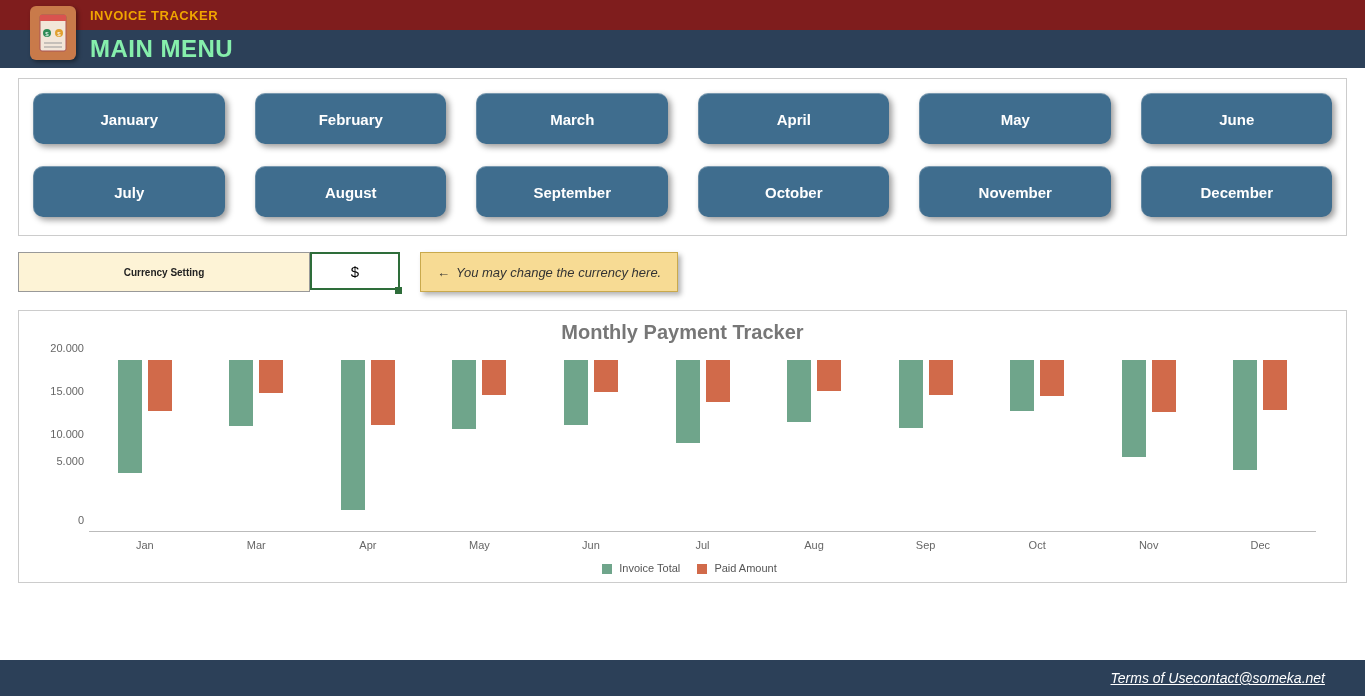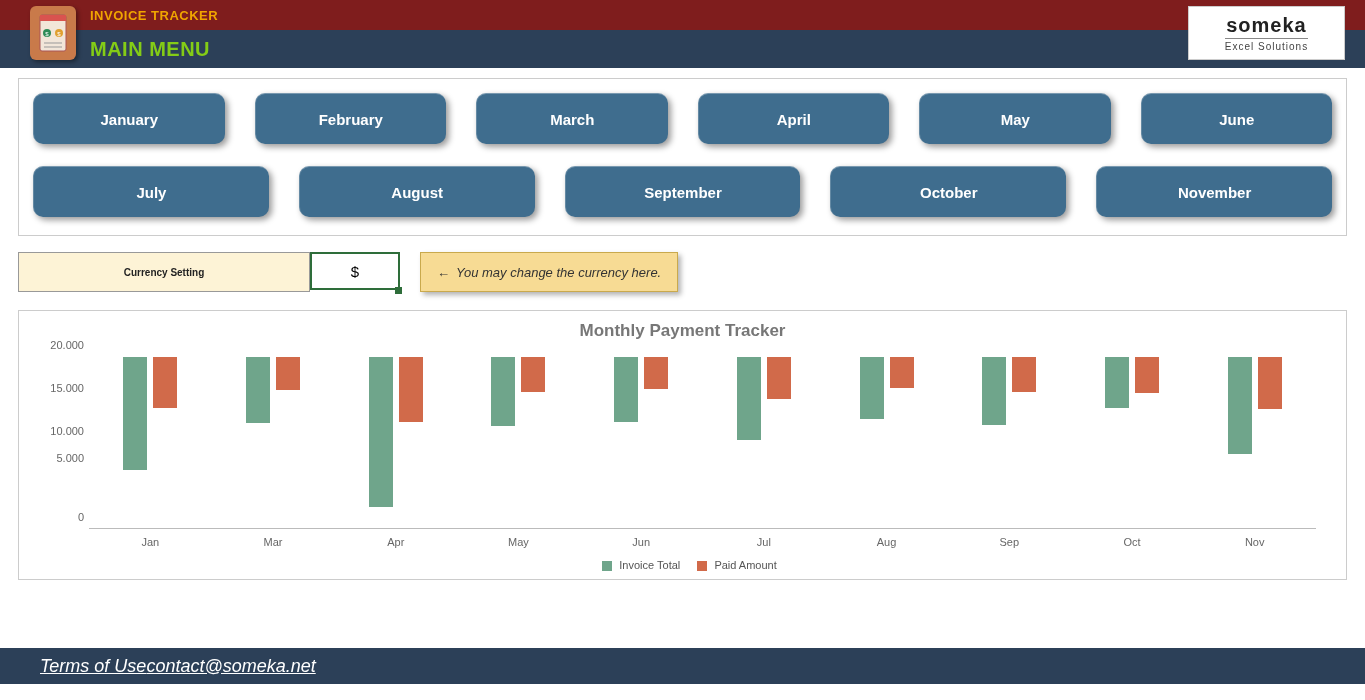--- a/index.html
+++ b/index.html
@@ -1,53 +1,53 @@
 <!DOCTYPE html>
 <html><head>
 <meta charset="utf-8">
 <style>
   html, body { margin:0; padding:0; font-family: Verdana, Geneva, sans-serif; background:#fff; }
   .page { width:1365px; height:700px; position:relative; }
   .top-black { background:#7f1d1d; height:30px; display:flex; align-items:center; padding-left:90px;}
   .top-black .title1 { color:#f0a500; font-size:13px; letter-spacing:.5px; font-weight:bold;}
   .top-blue  { background:#2c4058; height:38px; display:flex; align-items:center; padding-left:90px; position:relative;}
-  .top-blue .title2 { color:#84cc16; font-size:20px; font-weight:bold; letter-spacing:.5px;}
+  .top-blue .title2 { color:#86efac; font-size:24px; font-weight:bold; letter-spacing:.5px;}
   .icon-box { position:absolute; left:30px; top:6px; width:46px; height:54px; background:#c97a4a; border-radius:6px; display:flex; align-items:center; justify-content:center; box-shadow:2px 2px 4px rgba(0,0,0,.4); z-index:5;}
   .icon-box svg { width:30px; height:40px;}
   .logo { position:absolute; right:20px; top:6px; width:155px; height:52px; background:#fff; border:1px solid #ccc; display:flex; flex-direction:column; align-items:center; justify-content:center; z-index:5;}
   .logo .l1 { font-size:20px; font-weight:bold; color:#222; letter-spacing:1px;}
   .logo .l2 { font-size:10px; color:#444; border-top:1px solid #888; padding-top:2px; margin-top:1px; letter-spacing:1px;}
 
   .content { padding:10px 18px 0 18px; }
   .month-panel { border:1px solid #ccc; padding:14px 14px 10px 14px; }
   .month-row { display:flex; gap:30px; margin-bottom:22px;}
   .month-btn { flex:1; height:50px; background:#3f6d8e; color:#fff; border-radius:10px; display:flex; align-items:center; justify-content:center; font-size:15px; font-weight:bold; cursor:pointer; box-shadow:3px 3px 6px rgba(0,0,0,.4); border-top:1px solid rgba(255,255,255,.3); border-left:1px solid rgba(255,255,255,.2);}
 
   .curr-row { display:flex; align-items:stretch; margin-top:16px; gap:0;}
   .curr-label { width:290px; background:#fdf3d6; border:1px solid #999; display:flex; align-items:center; justify-content:center; font-weight:bold; font-size:10px; color:#222;}
   .curr-input-wrap { width:90px; position:relative; margin-left:0;}
   .curr-input { width:100%; height:38px; border:2px solid #2e6d3a; text-align:center; font-size:15px; font-family:inherit; outline:none; box-sizing:border-box;}
   .curr-corner { position:absolute; right:-2px; bottom:-2px; width:7px; height:7px; background:#2e6d3a;}
   .curr-hint { margin-left:20px; background:#f7db94; border:1px solid #c9a94d; padding:0 16px; display:flex; align-items:center; font-style:italic; color:#333; font-size:13px; box-shadow:3px 3px 5px rgba(0,0,0,.3); height:38px;}
   .curr-hint .arr { font-style:normal; margin-right:6px; font-weight:bold;}
 
   .chart-box { border:1px solid #ccc; margin-top:18px; padding:10px 20px 8px 20px; }
-  .chart-title { text-align:center; color:#777; font-size:17px; font-weight:bold; margin-bottom:10px;}
+  .chart-title { text-align:center; color:#777; font-size:20px; font-weight:bold; margin-bottom:10px;}
   .chart-area { position:relative; height:200px; margin-left:50px; margin-right:10px;}
   .axis-label { position:absolute; left:-50px; font-size:11px; color:#666; transform:translateY(-50%); width:45px; text-align:right;}
   .plot-row { position:absolute; left:0; right:0; bottom:22px; top:0; display:flex; border-bottom:1px solid #bbb; padding-top:6px;}
   .mcol { flex:1; display:flex; justify-content:center; gap:6px; position:relative;}
   .mcol .xlab { position:absolute; bottom:-20px; left:0; right:0; text-align:center; font-size:11px; color:#666;}
   .bar1 { width:24px; background:#6fa58b; }
   .bar2 { width:24px; background:#d16a4a; }
   .legend { text-align:center; margin-top:8px; font-size:11px; color:#555;}
   .legend span.sq { display:inline-block; width:10px; height:10px; margin:0 4px 0 14px; vertical-align:middle;}
   .legend .s1 { background:#6fa58b;} .legend .s2 { background:#d16a4a;}
 
-  .footer { position:absolute; left:0; right:0; bottom:16px; height:36px; background:#2c4058; color:#fff; display:flex; align-items:center; justify-content:flex-start; padding:0 40px; font-size:18px;}
+  .footer { position:absolute; left:0; right:0; bottom:4px; height:36px; background:#2c4058; color:#fff; display:flex; align-items:center; justify-content:flex-end; padding:0 40px; font-size:14px;}
   .footer .tou { text-decoration:underline; font-style:italic; cursor:pointer;}
   .footer .mail { font-style:italic;text-decoration:underline;}
 </style>
 </head>
 <body>
 
 <div class="page">
 
   <div class="icon-box">
     <svg viewBox="0 0 30 40">
@@ -55,24 +55,20 @@
       <rect x="2" y="2" width="26" height="6" fill="#d9534f"></rect>
       <circle cx="9" cy="20" r="4" fill="#2e8b57"></circle>
         <text x="9" y="23" font-size="6" text-anchor="middle" fill="#fff">$</text>
       <circle cx="21" cy="20" r="4" fill="#e0a030"></circle>
         <text x="21" y="23" font-size="6" text-anchor="middle" fill="#fff">$</text>
       <line x1="6" y1="30" x2="24" y2="30" stroke="#999"></line>
         <line x1="6" y1="34" x2="24" y2="34" stroke="#999"></line>
     </svg>
   </div>
 
-  <div class="logo">
-    <div class="l1">someka</div>
-    <div class="l2">Excel Solutions</div>
-  </div>
 
   <div class="top-black">
     <span class="title1">INVOICE TRACKER</span>
   </div>
   <div class="top-blue">
     <span class="title2">MAIN MENU</span>
   </div>
 
   <div class="content">
 
@@ -84,20 +80,21 @@
           <div class="month-btn">April</div>
           <div class="month-btn">May</div>
           <div class="month-btn">June</div>
         </div>
       <div class="month-row" id="mrow2" style="margin-bottom:8px;">
           <div class="month-btn">July</div>
           <div class="month-btn">August</div>
           <div class="month-btn">September</div>
           <div class="month-btn">October</div>
           <div class="month-btn">November</div>
+          <div class="month-btn">December</div>
         </div>
     </div>
 
     <div class="curr-row">
       <div class="curr-label">Currency Setting</div>
       <div class="curr-input-wrap">
         <input class="curr-input" value="$" style="">
         <div class="curr-corner"></div>
       </div>
       <div class="curr-hint">
@@ -153,20 +150,25 @@
             <div class="mcol">
               <div class="bar1" style="height: 51.33px;"></div>
               <div class="bar2" style="height: 36.285px;"></div>
               <div class="xlab">Oct</div>
             </div>
             <div class="mcol">
               <div class="bar1" style="height: 97.35px;"></div>
               <div class="bar2" style="height: 52.215px;"></div>
               <div class="xlab">Nov</div>
             </div>
+            <div class="mcol">
+              <div class="bar1" style="height: 109.74px;"></div>
+              <div class="bar2" style="height: 50.445px;"></div>
+              <div class="xlab">Dec</div>
+            </div>
           </div>
       <div class="axis-label" style="bottom: 22px;">0</div>
           <div class="axis-label" style="bottom: 81px;">5.000</div>
           <div class="axis-label" style="bottom: 108px;">10.000</div>
           <div class="axis-label" style="bottom: 151px;">15.000</div>
           <div class="axis-label" style="bottom: 194px;">20.000</div>
         </div>
       <div class="legend">
         <span class="sq s1"></span>
         <span>Invoice Total</span>

